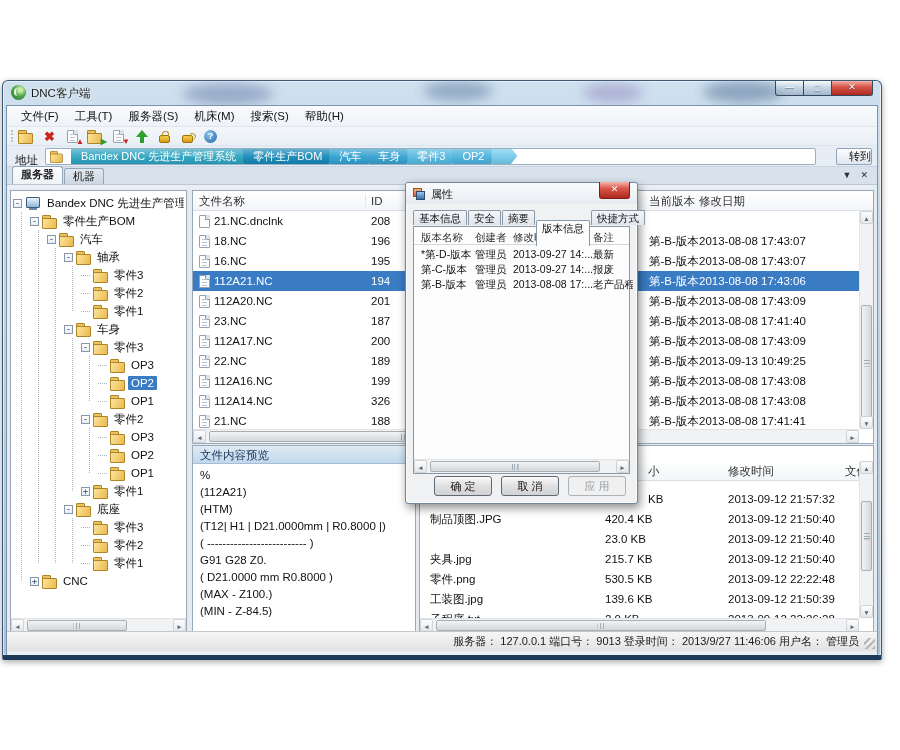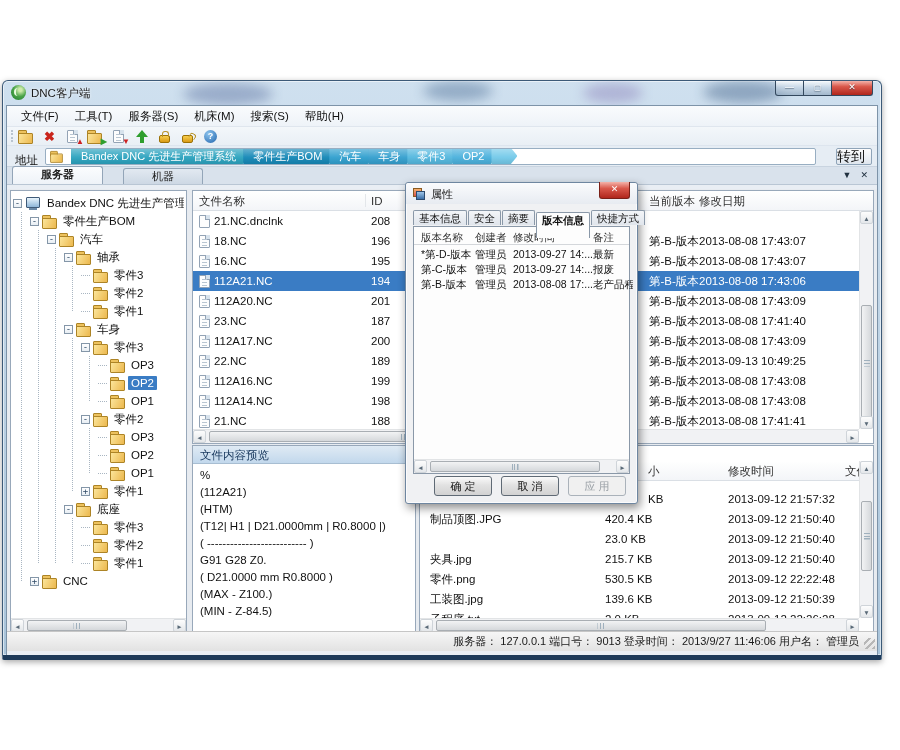--- a/index.html
+++ b/index.html
@@ -28,24 +28,24 @@
   .toolbar{height:19px;border-bottom:1px solid #dde5ee;background:linear-gradient(#f3f7fa,#e9eff5);display:flex;align-items:center;padding-left:10px;position:relative}
   .toolbar::before{content:"";position:absolute;left:4px;top:3px;bottom:3px;border-left:2px dotted #b9c4cf}
   .tb{width:19px;height:16px;display:flex;align-items:center;justify-content:center;margin-right:4px;position:relative}
   .addressbar{height:21px;border-bottom:1px solid #c9d4e0;background:#e6edf4;display:flex;align-items:center;padding:0 5px}
   .addr-label{font-size:11.5px;margin:8px 7px 0 3px}
   .addr-box{flex:1;height:17px;background:#fff;border:1px solid #98aec2;border-radius:2px;display:flex;align-items:center;overflow:hidden;padding-left:3px}
   .crumb{position:relative;height:17px;line-height:17px;color:#fff;font-size:11px;padding:0 13px 0 10px;margin-left:-6px;white-space:nowrap;
     clip-path:polygon(0 0,calc(100% - 7px) 0,100% 50%,calc(100% - 7px) 100%,0 100%)}
   .crumb:first-child{margin-left:4px}
   .crumb.tail{width:26px;padding:0}
-  .go-btn{width:36px;height:17px;margin-left:20px;border:1px solid #8fa4b8;border-radius:2px;font-size:14px;line-height:15px;text-align:left;
+  .go-btn{width:36px;height:17px;margin-left:20px;border:1px solid #8fa4b8;border-radius:2px;font-size:11px;line-height:15px;text-align:right;
     background:linear-gradient(#fdfdfd,#dfe6ee)}
   .tabstrip{height:18px;border-bottom:1px solid #b9c6d4;background:#d9e2ec;display:flex;align-items:flex-end;padding-left:5px;position:relative}
-  .tab{font-size:11px;height:16px;line-height:15px;padding:0 28px;margin-right:20px;border:1px solid #93a5b8;border-bottom:none;
+  .tab{font-size:11px;height:16px;line-height:15px;padding:0 8px;margin-right:1px;border:1px solid #93a5b8;border-bottom:none;
     border-radius:3px 3px 0 0;background:linear-gradient(#e2e9f1,#cdd8e4);color:#222}
   .tab.active{background:linear-gradient(#fbfcfe,#eef3f8);height:18px;font-weight:bold}
   .strip-ic{position:absolute;right:9px;top:3px;font-size:9px;color:#20303f;display:flex;gap:9px}
   
   .content{position:absolute;left:0;right:0;top:83px;bottom:20px;background:#e7ebf0}
   .panel{position:absolute;background:#fff;border:1px solid #98a8ba}
   .tree-panel{left:3px;top:1px;width:177px;bottom:2px;overflow:hidden}
   .main-list{left:185px;top:1px;right:3px;height:254px}
   .preview-panel{left:185px;top:256px;width:224px;bottom:2px;overflow:hidden}
   .attach-panel{left:412px;top:256px;right:3px;bottom:2px;overflow:hidden}
@@ -131,21 +131,21 @@
   .dlg-title{position:relative;height:21px;font-size:11px;padding:4px 0 0 25px;background:linear-gradient(#fafbfd,#e7ebf1);border-radius:3px 3px 0 0}
   .dlg-icon{position:absolute;left:7px;top:5px;width:12px;height:12px}
   .dlg-icon::before{content:"";position:absolute;left:0;top:0;width:7px;height:7px;background:linear-gradient(#f6b26b,#d9534f);border:1px solid #8a5a20}
   .dlg-icon::after{content:"";position:absolute;right:0;bottom:0;width:7px;height:7px;background:linear-gradient(#9ec5e8,#3a6ea8);border:1px solid #2c4a6e}
   .dlg-close{position:absolute;top:-1px;right:7px;width:31px;height:17px;border:1px solid #7a2018;border-top:none;border-radius:0 0 3px 3px;
     background:linear-gradient(#f4b3aa,#d9584b 40%,#b0261c);color:#fff;font-size:9px;text-align:center;line-height:15px}
   .dlg-close::before{content:"✕"}
   #dlg-tabs{display:flex;padding:4px 7px 0;position:relative}
   .dlg-tab{font-size:10.5px;height:15px;line-height:14px;padding:0 5px;margin-right:1px;margin-top:2px;border:1px solid #8a98a8;border-bottom:none;
     border-radius:2px 2px 0 0;background:linear-gradient(#f3f5f8,#e0e5ec);white-space:nowrap}
-  .dlg-tab.active{background:#fdfdfd;margin-top:4px;height:26px;z-index:2;font-weight:bold}
+  .dlg-tab.active{background:#fdfdfd;margin-top:12px;height:26px;z-index:2;font-weight:normal}
   .dlg-body{position:absolute;left:7px;right:7px;top:43px;height:248px;background:#fdfdfd;border:1px solid #8a98a8}
   #dlg-thead{position:absolute;left:0;right:0;top:2px;height:16px;border-bottom:1px solid #d4d7db;font-size:10.5px;color:#333}
   #dlg-tbody{position:absolute;left:0;right:0;top:20px}
   .dlg-trow{position:relative;height:15px;font-size:10.5px}
   .dc{position:absolute;top:0;height:15px;line-height:15px;white-space:nowrap;overflow:hidden}
   .dc0{left:7px;width:54px}.dc1{left:61px;width:38px}.dc2{left:99px;width:80px}.dc3{left:179px;width:40px}
   #dlg-thead .dc{line-height:16px}
   #dlg-hsb{right:0;background:#f1f2f4}
   #dlg-btns{position:absolute;left:0;right:0;bottom:7px;display:flex;justify-content:flex-end;gap:9px;padding-right:11px}
   .dlg-btn{width:58px;height:20px;border:1px solid #5f6a75;border-radius:3px;font-size:11px;font-family:inherit;
@@ -505,21 +505,21 @@
               </span>
               <span class="c id">199</span>
               <span class="c ver">第-B-版本</span>
               <span class="c date">2013-08-08 17:43:08</span>
             </div>
             <div class="ml-row">
               <span class="c name">
                 <span class="page nc"></span>
                 <span>112A14.NC</span>
               </span>
-              <span class="c id">198</span>
+              <span class="c id">326</span>
               <span class="c ver">第-B-版本</span>
               <span class="c date">2013-08-08 17:43:08</span>
             </div>
             <div class="ml-row">
               <span class="c name">
                 <span class="page nc"></span>
                 <span>21.NC</span>
               </span>
               <span class="c id">188</span>
               <span class="c ver">第-B-版本</span>

